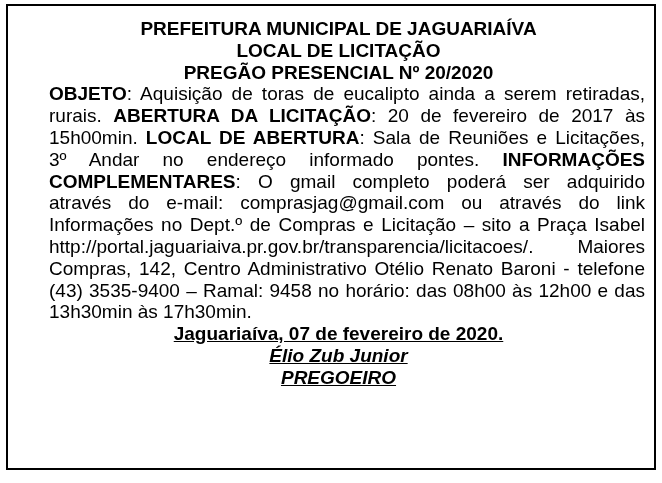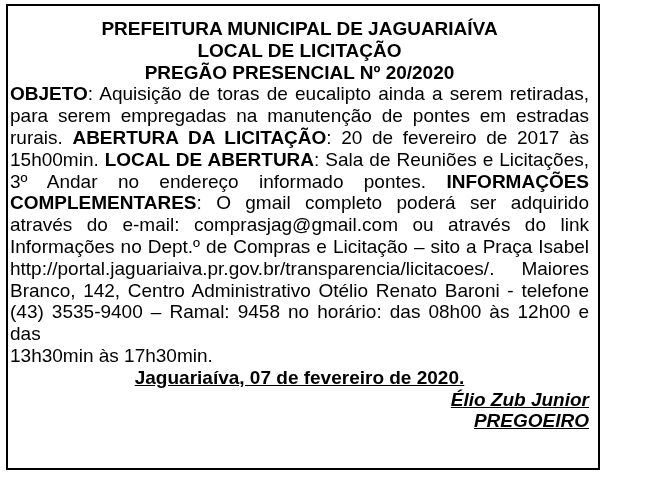--- a/index.html
+++ b/index.html
@@ -18,63 +18,63 @@
   }
   .page{
     position:relative;
     width:662px; height:483px;
     background:var(--paper);
     overflow:hidden;
   }
   .notice{
     position:absolute;
     left:6px; top:4px;
-    width:594px; height:466px;
+    width:650px; height:466px;
     border:2px solid var(--frame);
     background:var(--paper);
-    padding:12px 9px 0 2px;
+    padding:12px 9px 0 24px;
     font-size:19px;
     line-height:21.8px;
   }
   .hdr{
     text-align:center;
     font-weight:bold;
     white-space:nowrap;
   }
   .body-line{
     text-align:justify;
+    margin-left:17px;
   }
   .body-line.just{
     text-align-last:justify;
   }
   .b{ font-weight:bold; }
   .ctr{ text-align:center;text-decoration:underline; }
   .bold{ font-weight:bold; }
-  .italic{ font-style:italic;text-align:right; }
+  .italic{ font-style:italic; }
 </style>
 </head>
 <body>
 
 <div class="page">
   <div class="notice">
     <div class="hdr">PREFEITURA MUNICIPAL DE JAGUARIAÍVA</div>
     <div class="hdr">LOCAL DE LICITAÇÃO</div>
     <div class="hdr">PREGÃO PRESENCIAL Nº 20/2020</div>
 
     <div id="notice-body">
         <div class="body-line just"><span class="b">OBJETO</span><span>: Aquisição de toras de eucalipto ainda a serem retiradas,</span></div>
-        <div class="body-line just"><span>para serem empregadas na manutenção de pontes em estradas</span></div>
         <div class="body-line just"><span>rurais. </span><span class="b">ABERTURA DA LICITAÇÃO</span><span>: 20 de fevereiro de 2017 às</span></div>
         <div class="body-line just"><span>15h00min. </span><span class="b">LOCAL DE ABERTURA</span><span>: Sala de Reuniões e Licitações,</span></div>
         <div class="body-line just"><span>3º Andar no endereço informado pontes. </span><span class="b">INFORMAÇÕES</span></div>
         <div class="body-line just"><span class="b">COMPLEMENTARES</span><span>: O gmail completo poderá ser adquirido</span></div>
         <div class="body-line just"><span>através do e-mail: comprasjag@gmail.com ou através do link</span></div>
         <div class="body-line just"><span>Informações no Dept.º de Compras e Licitação – sito a Praça Isabel</span></div>
         <div class="body-line just"><span>http://portal.jaguariaiva.pr.gov.br/transparencia/licitacoes/. Maiores</span></div>
-        <div class="body-line just"><span>Branco, 142, Centro Administrativo Otélio Renato Baroni - telefone</span></div>
+        <div class="body-line just"><span>Compras, 142, Centro Administrativo Otélio Renato Baroni - telefone</span></div>
         <div class="body-line just"><span>(43) 3535-9400 – Ramal: 9458 no horário: das 08h00 às 12h00 e das</span></div>
         <div class="body-line"><span>13h30min às 17h30min.</span></div>
       </div>
 
     <div class="ctr bold">Jaguariaíva, 07 de fevereiro de 2020.</div>
     <div class="ctr bold italic">Élio Zub Junior</div>
     <div class="ctr bold italic">PREGOEIRO</div>
   </div>
 </div>
 

